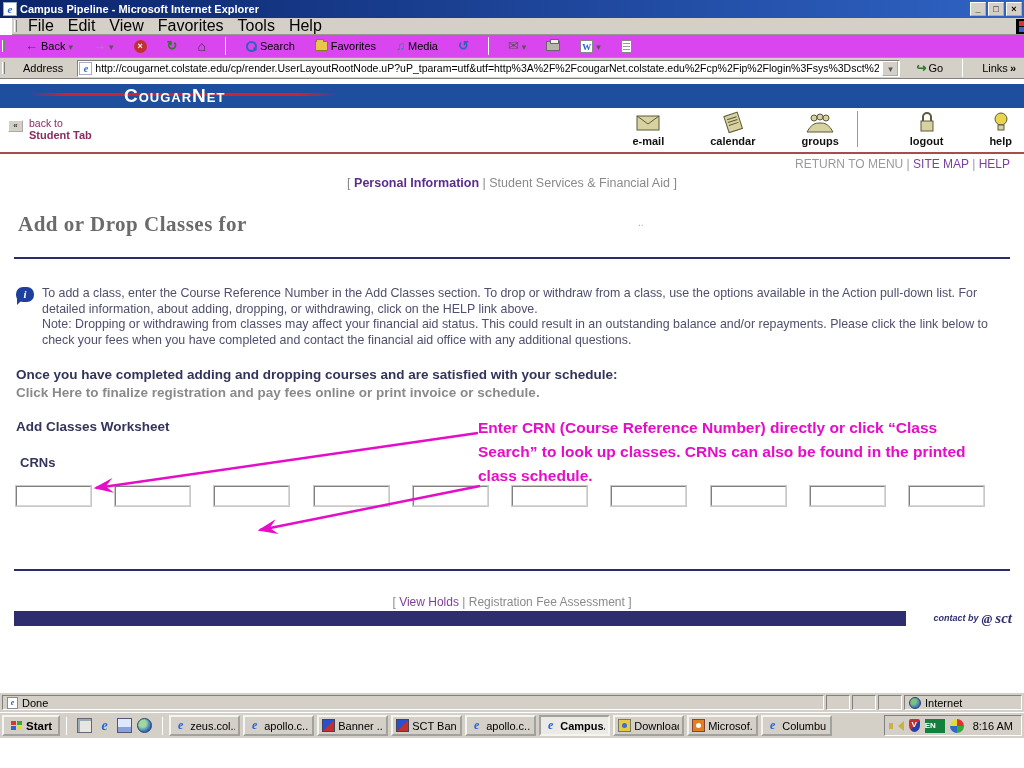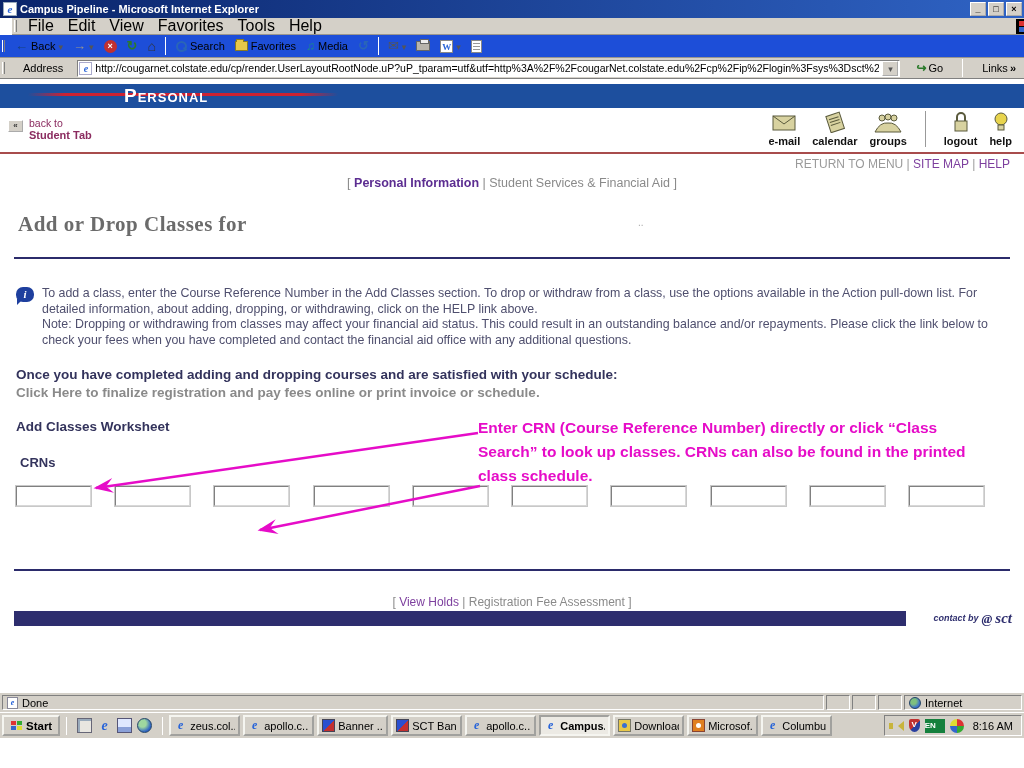--- a/index.html
+++ b/index.html
@@ -19,22 +19,22 @@
   .menubar { position:absolute; top:18px; left:12px; width:1024px; height:17px; background:#d4d0c8;
     border-bottom:1px solid #9a968e; display:flex; align-items:center; font-size:16px; }
   .grip { width:3px; height:12px; border-left:1px solid #fff; border-right:1px solid #808080; margin:0 4px 0 2px; }
   .menu-item { padding:1px 7px; }
   .menu-spacer { flex:1; }
   .winflag { width:18px; height:15px; background:#000; margin-right:2px; display:grid;
     grid-template-columns:6px 6px; grid-template-rows:5px 5px; gap:1px; place-content:center; }
   .winflag i { display:block; }
   .wf1{background:#d33;} .wf2{background:#3a3;} .wf3{background:#36c;} .wf4{background:#dd3;}
 
-  .toolbar { position:absolute; top:35px; left:0; width:1024px; height:23px; background:#1d4ed8;
-    border-bottom:1px solid #9a968e; display:flex; align-items:center; font-size:11px; gap:2px; }
+  .toolbar { position:absolute; top:35px; left:0; width:1024px; height:23px; background:#d946ef;
+    border-bottom:1px solid #9a968e; display:flex; align-items:center; font-size:11px; gap:12px; }
   .tool { display:flex; align-items:center; gap:3px; padding:1px 4px; height:20px; }
   .tglyph { font-size:13px; line-height:14px; }
   .g-back::before{content:"\2190"; color:#17417a; font-weight:bold;}
   .g-fwd::before{content:"\2192"; color:#9a968e; font-weight:bold;}
   .g-stop{ width:13px;height:13px;border-radius:50%;background:#c03030;color:#fff;
     font:bold 9px/13px "Liberation Sans",sans-serif;text-align:center;}
   .g-stop::before{content:"\00d7";}
   .g-refresh::before{content:"\21bb"; color:#2a7a2a; font-weight:bold;}
   .g-home::before{content:"\2302"; color:#333; font-weight:bold; font-size:14px;}
   .g-search{ width:12px;height:12px;position:relative;}
@@ -84,21 +84,21 @@
     font-variant:small-caps; font-size:19px; letter-spacing:1px; }
 
   .backto { position:absolute; top:38px; left:8px; display:flex; gap:6px; align-items:flex-start; }
   .back-ico { width:15px; height:12px; background:#d4d0c8; border:1px outset #fff;
     font:bold 8px/10px "Liberation Sans",sans-serif; text-align:center; color:#333; margin-top:3px; }
   .back-ico::before{content:"\00ab";}
   .backto-text { font-size:10.5px; color:#8b2c60; line-height:12px; }
   .backto-text .l2 { font-weight:bold; font-size:11px; }
 
   .nav-icons { position:absolute; top:32px; right:12px; display:flex; align-items:flex-end; gap:12px; }
-  .nav-ic { display:flex; flex-direction:column; align-items:center; gap:2px; }
+  .nav-ic { display:flex; flex-direction:column; align-items:center; gap:2px;margin-left:34px; }
   .nav-ic svg { display:block; }
   .nav-ic .lbl { font-size:11px; font-weight:bold; color:#111; }
   .nav-div { width:1px; height:36px; background:#999; margin:0 6px; }
 
   .red-line { position:absolute; top:73px; left:0; width:1024px; height:2px; background:#a84c4c; }
 
   .top-links { position:absolute; top:78px; right:14px; font-size:12px; color:#9a9a9a; }
   .top-links .plink { color:#7d3f9e; }
 
   .breadcrumb { position:absolute; top:97px; left:0; width:1024px; text-align:center;
@@ -300,21 +300,21 @@
     <span class="tsep"></span>
     <span class="links-btn">
         <span>Links</span>
       </span>
   </div>
 
   <div class="viewport">
 
     <div class="banner">
       <span class="banner-stripe"></span>
-      <span class="banner-logo">Personal</span>
+      <span class="banner-logo">CougarNet</span>
     </div>
 
     <div class="backto">
       <span class="back-ico"></span>
       <span class="backto-text">
         <div>back to</div>
         <div class="l2">Student Tab</div>
       </span>
     </div>
 

